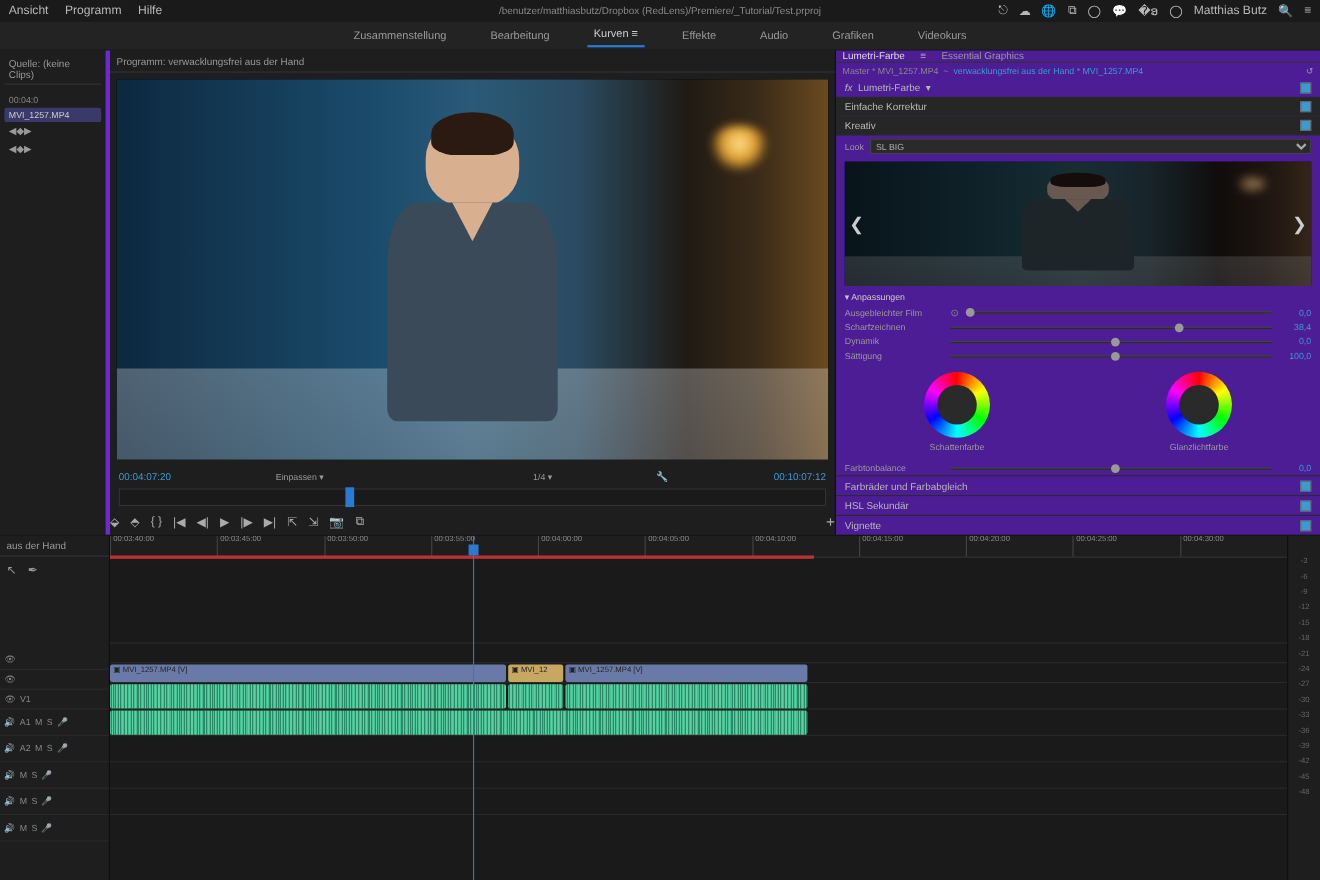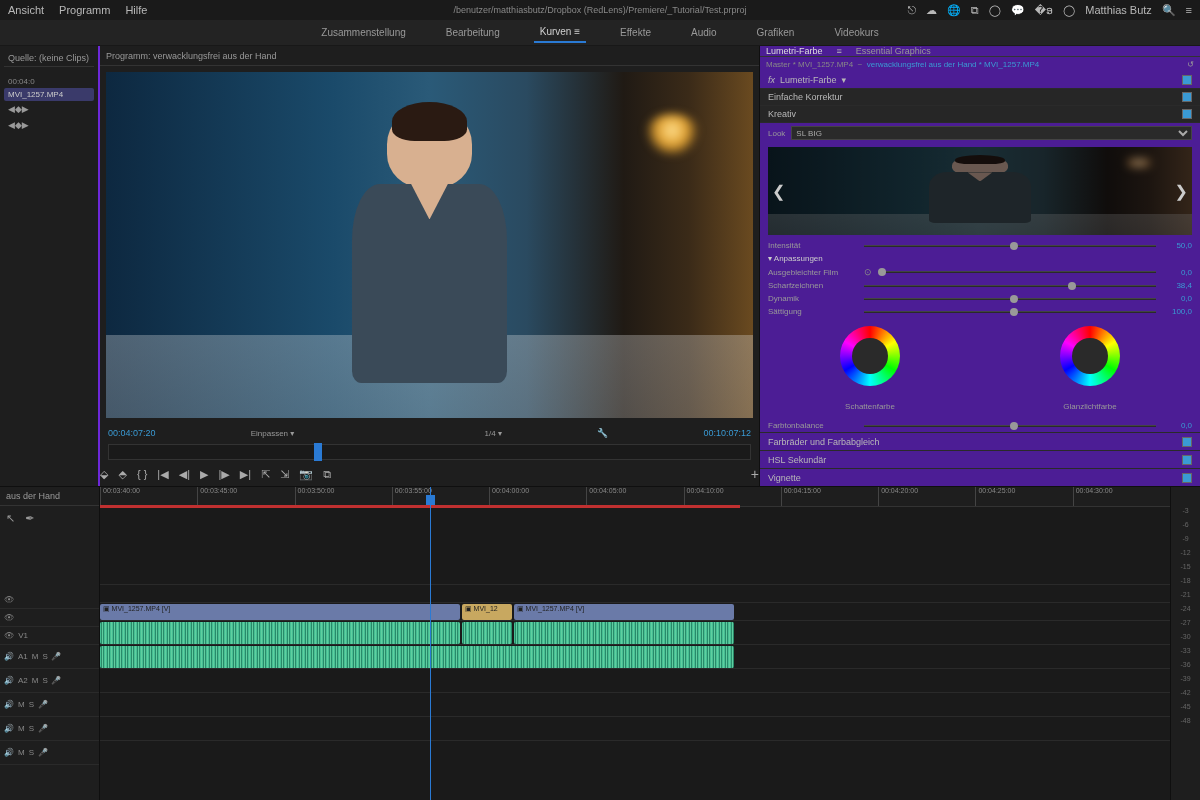--- a/index.html
+++ b/index.html
@@ -6,21 +6,21 @@
   body{background:#232323;color:#b8b8b8;font-size:10px;width:1200px;height:800px;overflow:hidden}
   .menubar{height:20px;background:#1a1a1a;display:flex;align-items:center;padding:0 8px;font-size:11px;justify-content:space-between}
   .menubar .left{display:flex;gap:15px}
   .menubar .center{position:absolute;left:50%;transform:translateX(-50%);font-size:9px;color:#888}
   .menubar .right{display:flex;gap:10px;align-items:center}
   .menubar .right span{display:inline-flex;align-items:center}
   .workspace-bar{height:26px;background:#232323;display:flex;align-items:center;justify-content:center;gap:28px;font-size:10px;border-bottom:1px solid #181818}
   .workspace-bar .tab{color:#999;padding:4px 6px;cursor:pointer}
   .workspace-bar .tab.active{color:#d0d0d0;border-bottom:2px solid #2a7ad4}
   .main{display:flex;height:440px}
-  .source-panel{width:100px;background:#1e1e1e;border-right:2px solid #6d28d9;padding:4px;display:flex;flex-direction:column}
+  .source-panel{width:100px;background:#1e1e1e;border-right:4px solid #6d28d9;padding:4px;display:flex;flex-direction:column}
   .panel-tab{font-size:9px;color:#999;padding:3px 4px;border-bottom:1px solid #333;margin-bottom:2px}
   .effect-chip{background:#3a3a6a;color:#ccc;font-size:8px;padding:2px 4px;border-radius:2px;margin:0 0;display:inline-block}
   .kf{color:#999;font-size:9px;margin:3px 4px}
   .program-panel{flex:1;background:#1e1e1e;display:flex;flex-direction:column;border-right:1px solid #0f0f0f}
   .panel-header{height:20px;display:flex;align-items:center;padding:0 6px;font-size:9px;color:#999;border-bottom:1px solid #333}
   .video-view{flex:1;margin:6px;background:#000;position:relative;overflow:hidden;display:flex;align-items:center;justify-content:center}
   .video-scene{width:100%;height:100%;position:relative;background:linear-gradient(90deg,#0d2840 0%,#1a4a6a 35%,#2a5a78 50%,#2a4a60 65%,#201a14 80%,#3a2a18 90%,#6a4a20 100%)}
   .person{position:absolute;left:38%;top:10%;width:24%;height:90%}
   .head{width:55%;height:26%;background:#d8b090;border-radius:46% 46% 42% 42%;margin:0 auto;position:relative}
   .hair{position:absolute;top:-6%;left:6%;width:88%;height:48%;background:#2a1a12;border-radius:50% 50% 30% 30%}
@@ -48,21 +48,21 @@
   .nav-arrow.l{left:4px}.nav-arrow.r{right:4px}
   .slider-row{display:flex;align-items:center;padding:2px 8px;height:16px;gap:6px}
   .slider-row .lbl{width:90px;font-size:8px;color:#999}
   .slider-row .track{flex:1;height:2px;background:#444;position:relative}
   .slider-row .thumb{position:absolute;top:-3px;width:8px;height:8px;background:#999;border-radius:50%}
   .slider-row .val{width:30px;text-align:right;color:#3a9ad4;font-size:8px}
   .wheels{display:flex;justify-content:space-around;padding:8px 0}
   .wheel{text-align:center}
   .wheel .ring{width:60px;height:60px;border-radius:50%;background:conic-gradient(red,yellow,lime,cyan,blue,magenta,red);position:relative;margin:0 auto}
   .wheel .ring::after{content:"";position:absolute;inset:12px;border-radius:50%;background:#2a2a2a}
-  .wheel .cap{font-size:8px;color:#999;margin-top:16px}
+  .wheel .cap{font-size:8px;color:#999;margin-top:4px}
   .lum-section{padding:4px 8px;border-top:1px solid #2a2a2a;display:flex;justify-content:space-between;align-items:center;height:18px}
   .lum-section .cb{width:10px;height:10px;border:1px solid #666;background:#3a9ad4}
   .timeline-area{display:flex;height:314px;border-top:1px solid #0f0f0f}
   .tl-left{width:100px;background:#1e1e1e;border-right:1px solid #0f0f0f}
   .tl-left .seq{font-size:9px;color:#999;padding:4px 6px;border-bottom:1px solid #333}
   .tl-left .tools{display:flex;gap:10px;padding:6px;font-size:11px;color:#999}
   .track-head{height:18px;border-bottom:1px solid #2a2a2a;display:flex;align-items:center;padding:0 4px;font-size:8px;color:#888;gap:4px}
   .track-head.a{height:24px}
   .tl-main{flex:1;background:#1a1a1a;position:relative;overflow:hidden}
   .ruler{height:20px;background:#1e1e1e;display:flex;position:relative;font-size:7px;color:#888;border-bottom:1px solid #333}
@@ -209,27 +209,20 @@
             <div class="torso">
               <div class="vneck"></div>
             </div>
           </div>
       </div>
       <span class="nav-arrow l">❮</span>
       <span class="nav-arrow r">❯</span>
     </div>
 
     <div class="slider-row">
-      <span class="lbl">Intensität</span>
-      <div class="track">
-          <div class="thumb" style="left:50%"></div>
-        </div>
-      <span class="val">50,0</span>
-    </div>
-    <div class="slider-row">
       <span class="lbl" style="color:#ccc">▾ <span>Anpassungen</span></span>
     </div>
     <div class="slider-row">
       <span class="lbl">Ausgebleichter Film</span>
         <span style="color:#888">⊙</span>
       <div class="track">
           <div class="thumb" style="left:0%"></div>
         </div>
       <span class="val">0,0</span>
     </div>

